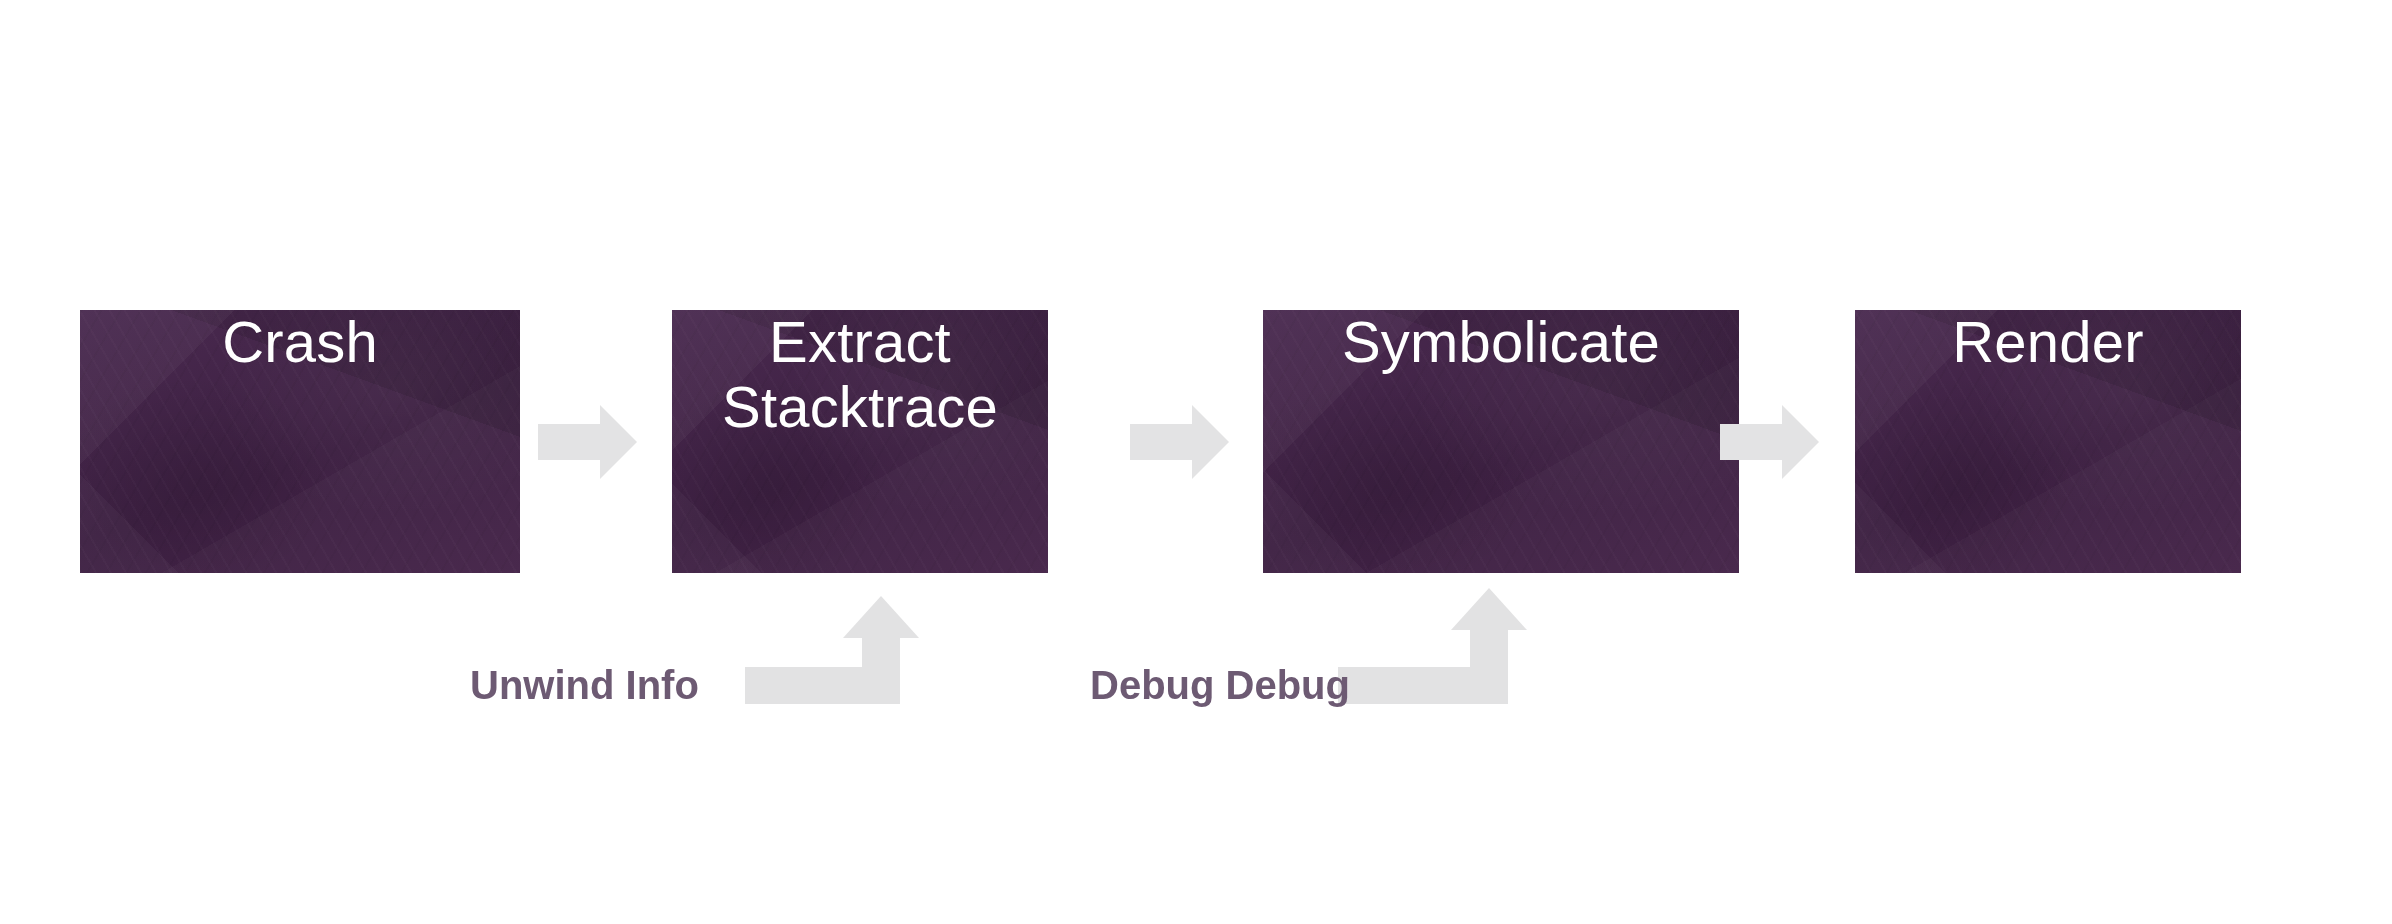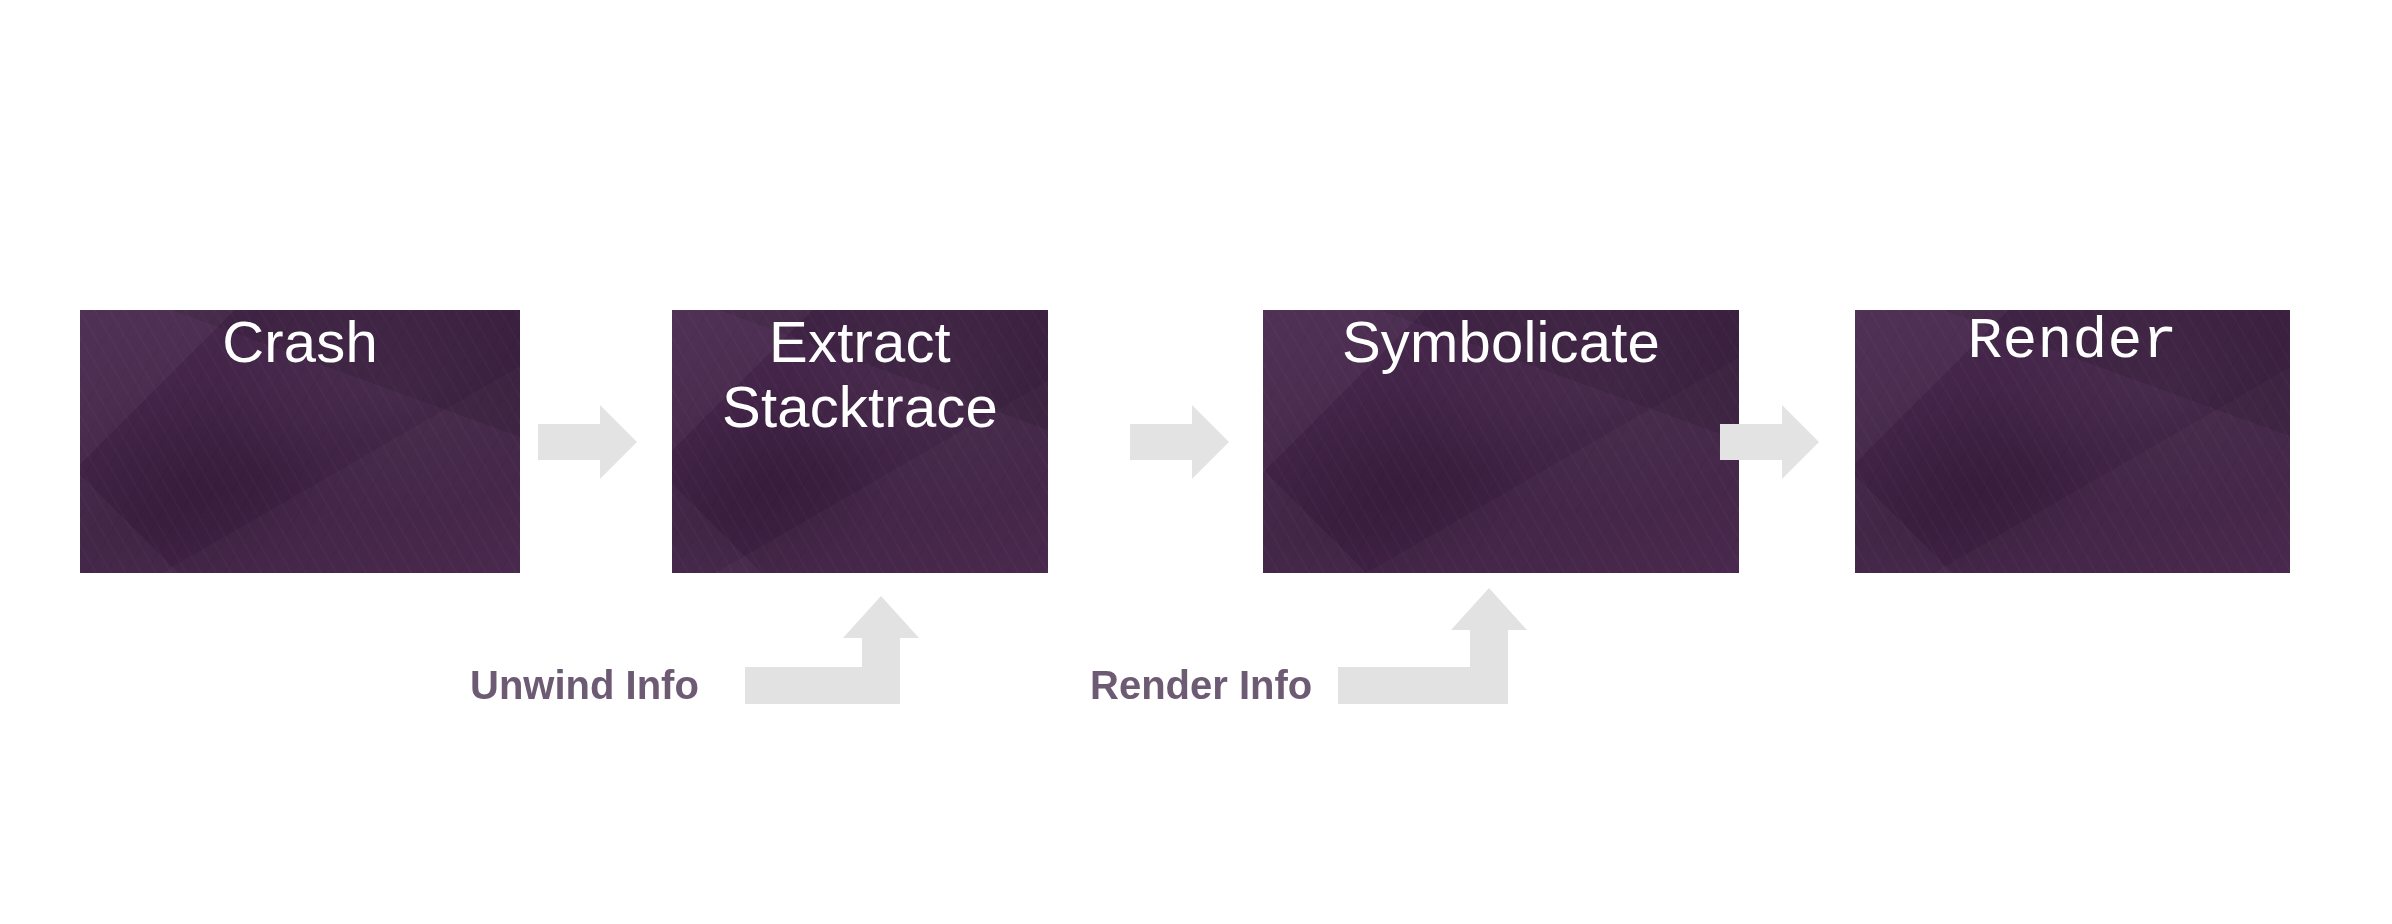--- a/index.html
+++ b/index.html
@@ -129,21 +129,21 @@
 
   <div class="proc-box" style="left:672px; top:310px; width:376px; height:263px;">
     <span class="box-label">Extract
 Stacktrace</span>
   </div>
 
   <div class="proc-box" style="left:1263px; top:310px; width:476px; height:263px;">
     <span class="box-label">Symbolicate</span>
   </div>
 
-  <div class="proc-box" style="left:1855px; top:310px; width:435px; height:263px;font-family:Liberation Mono, monospace;">
+  <div class="proc-box" style="left:1855px; top:310px; width:386px; height:263px;">
     <span class="box-label">Render</span>
   </div>
 
   <div class="h-arrow" style="left:538px; top:405px; width:100px; height:74px;">
     <span class="shaft"></span>
     <span class="head"></span>
   </div>
 
   <div class="h-arrow" style="left:1130px; top:405px; width:100px; height:74px;">
     <span class="shaft"></span>
@@ -162,15 +162,15 @@
   </div>
 
   <div class="side-label" style="left:470px; top:665px;">Unwind Info</div>
 
   <div class="elbow-arrow" style="left:1338px; top:588px; width:192px; height:116px;">
     <span class="tail" style="width:170px;"></span>
     <span class="riser" style="left:132px; height:74px;"></span>
     <span class="uphead" style="left:113px;"></span>
   </div>
 
-  <div class="side-label" style="left:1090px; top:665px;">Render Info</div>
+  <div class="side-label" style="left:1090px; top:665px;">Debug Debug</div>
 
 </div>
 
 </body></html>

